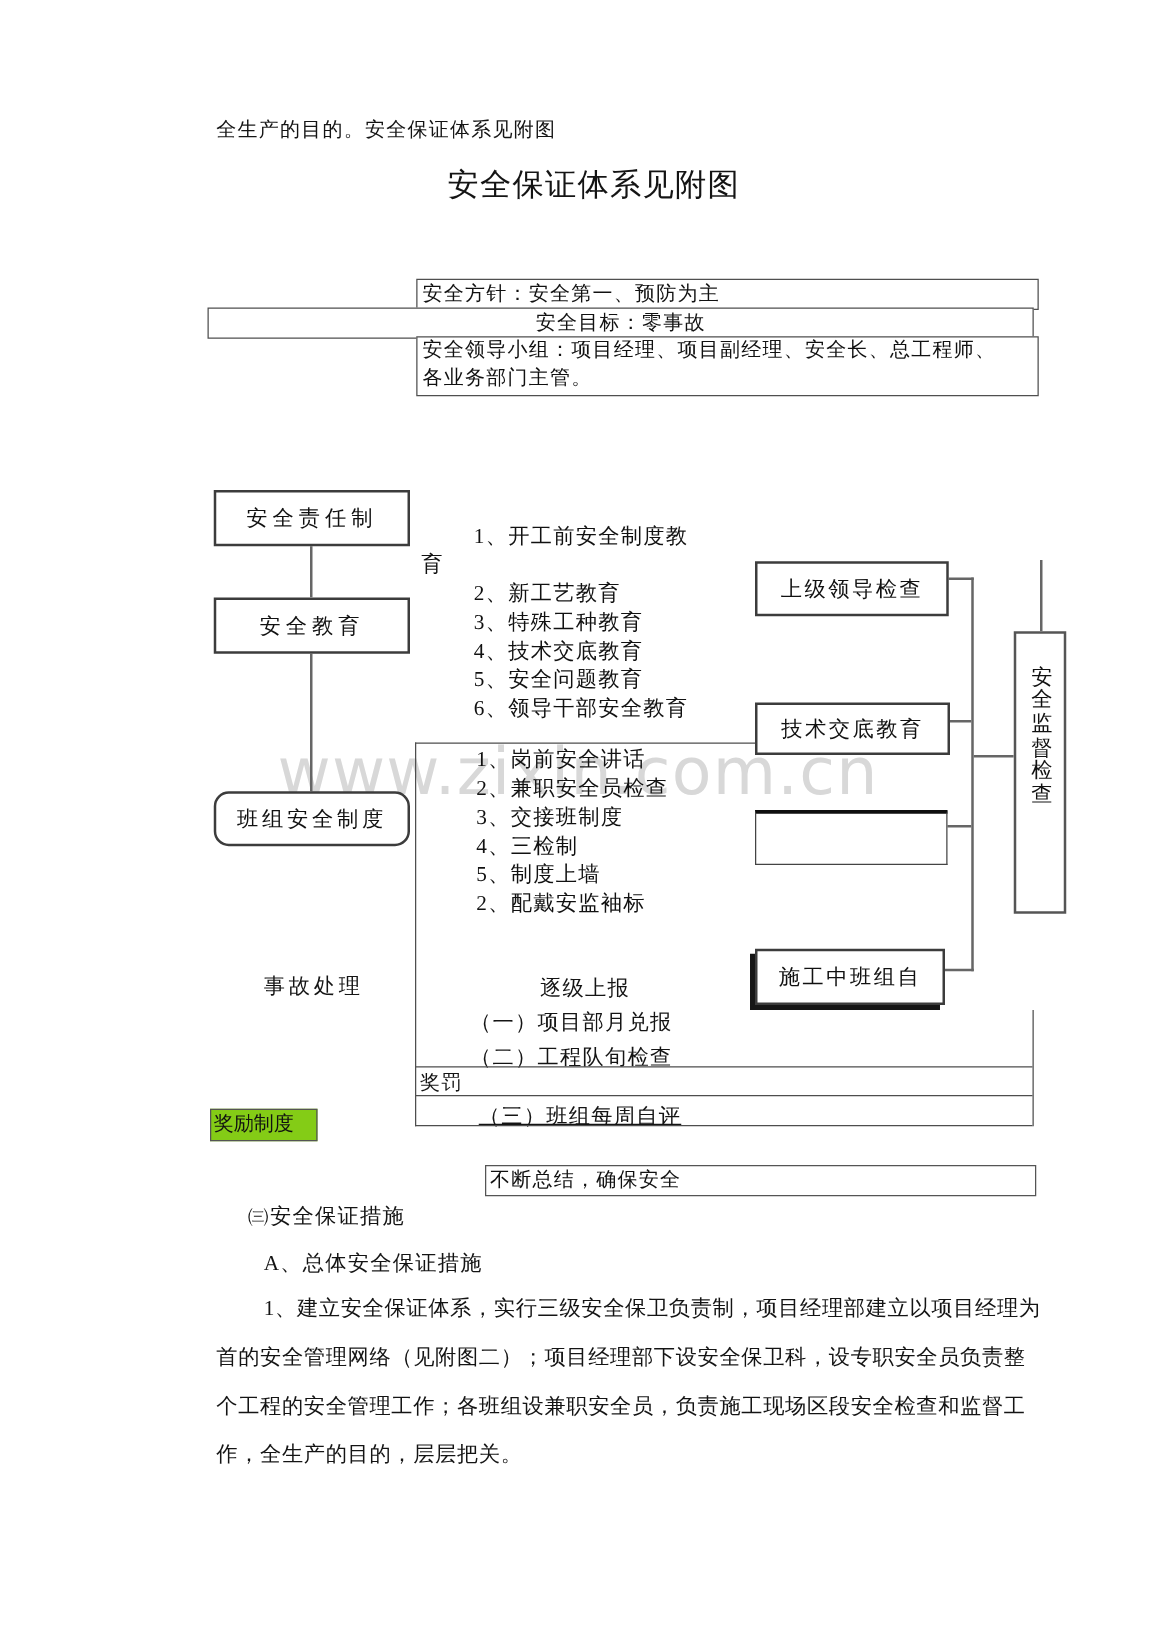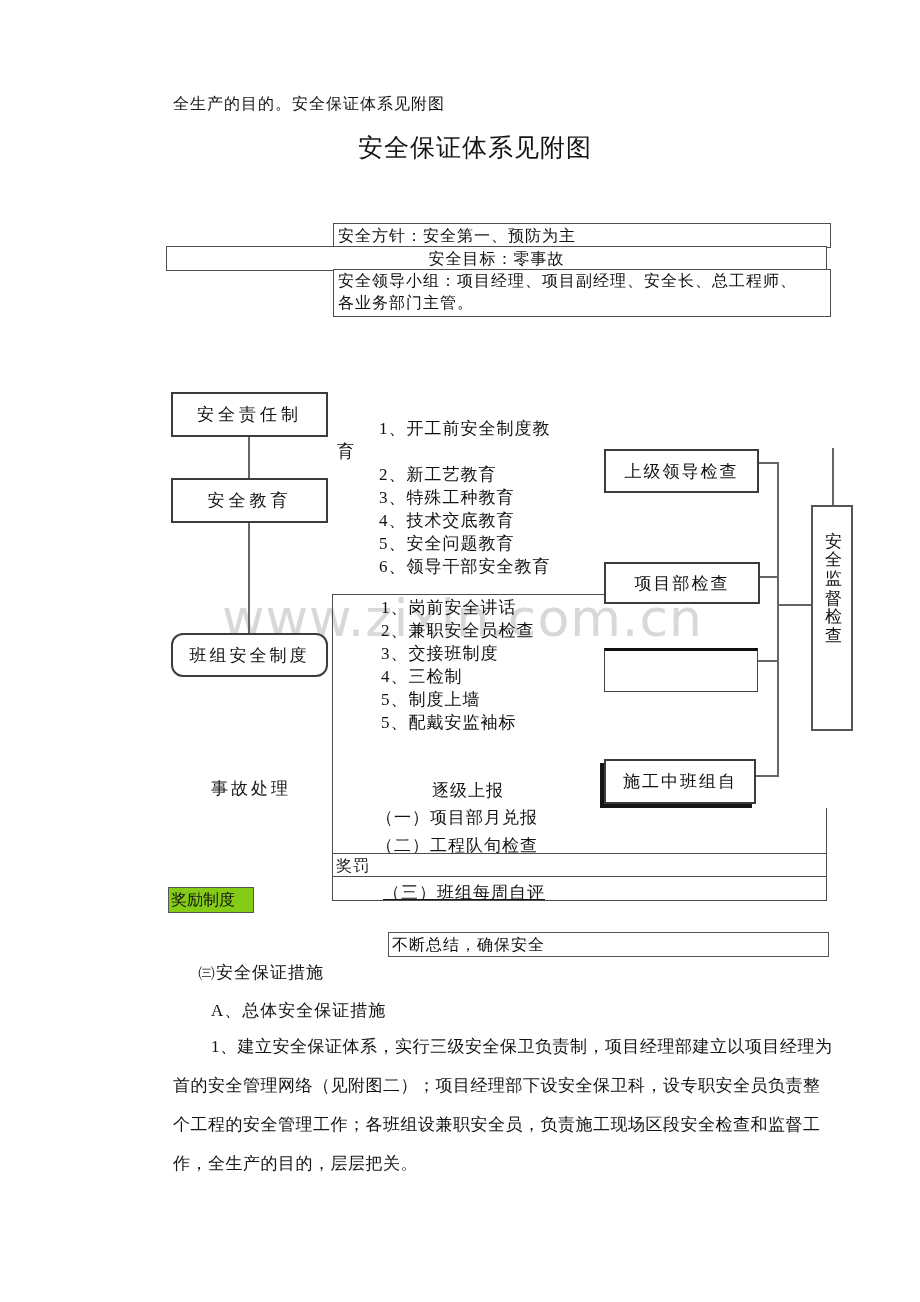--- a/index.html
+++ b/index.html
@@ -112,25 +112,25 @@
     <div class="hline" style="left:296px;top:876px;width:494px;height:1px;"></div>
     <div class="hline" style="left:296px;top:900px;width:494px;height:1px;"></div>
     <div class="vline" style="left:790px;top:808px;width:1px;height:93px;"></div>
 
     <div class="prejob-list">
       <div class="dline">1、岗前安全讲话</div>
       <div class="dline">2、兼职安全员检查</div>
       <div class="dline">3、交接班制度</div>
       <div class="dline">4、三检制</div>
       <div class="dline">5、制度上墙</div>
-      <div class="dline">5、配戴安监袖标</div>
+      <div class="dline">2、配戴安监袖标</div>
     </div>
 
     <div class="fbox box-superior">上级领导检查</div>
-    <div class="fbox box-project">项目部检查</div>
+    <div class="fbox box-project">技术交底教育</div>
     <div class="fbox box-empty"></div>
     <div class="fbox box-self">施工中班组自</div>
     <div class="fbox box-tall">安全监督检查</div>
 
     <div class="hline conn" style="left:719px;top:462px;width:24px;height:2px;"></div>
     <div class="vline conn" style="left:741px;top:462px;width:2px;height:315px;"></div>
     <div class="hline conn" style="left:720px;top:576px;width:21px;height:2px;"></div>
     <div class="hline conn" style="left:720px;top:660px;width:21px;height:2px;"></div>
     <div class="hline conn" style="left:743px;top:604px;width:32px;height:2px;"></div>
     <div class="hline conn" style="left:718px;top:775px;width:25px;height:2px;"></div>

